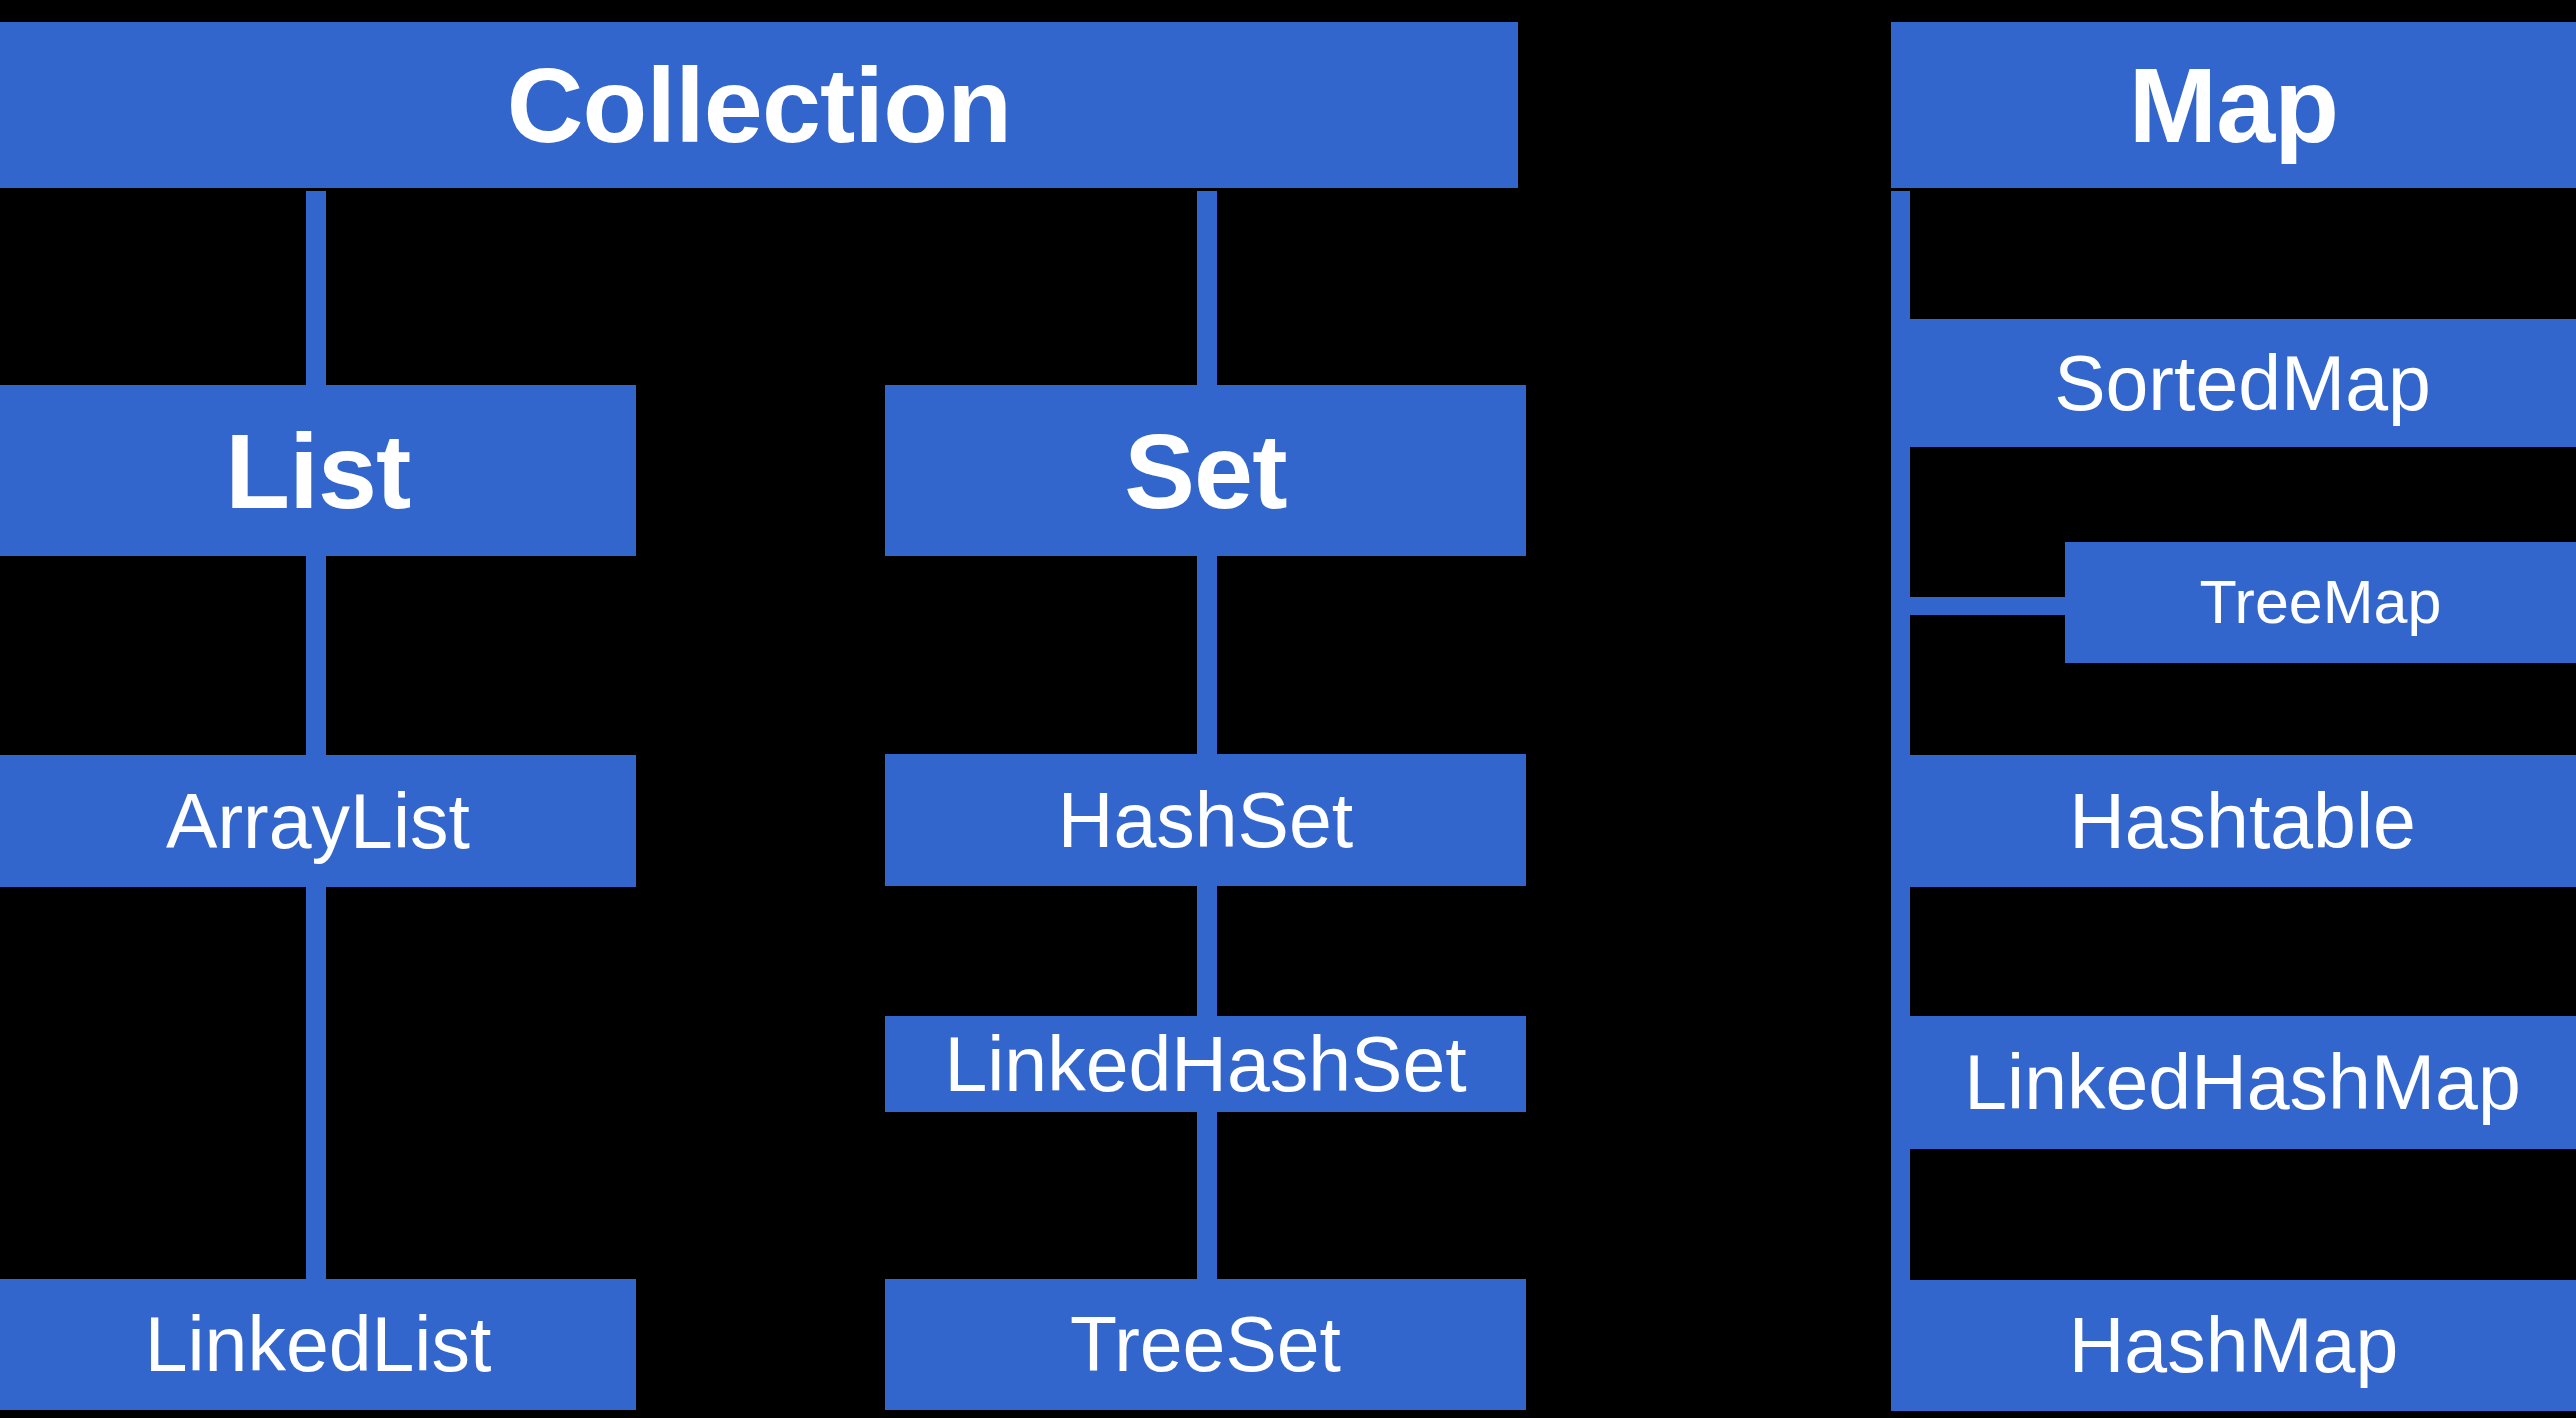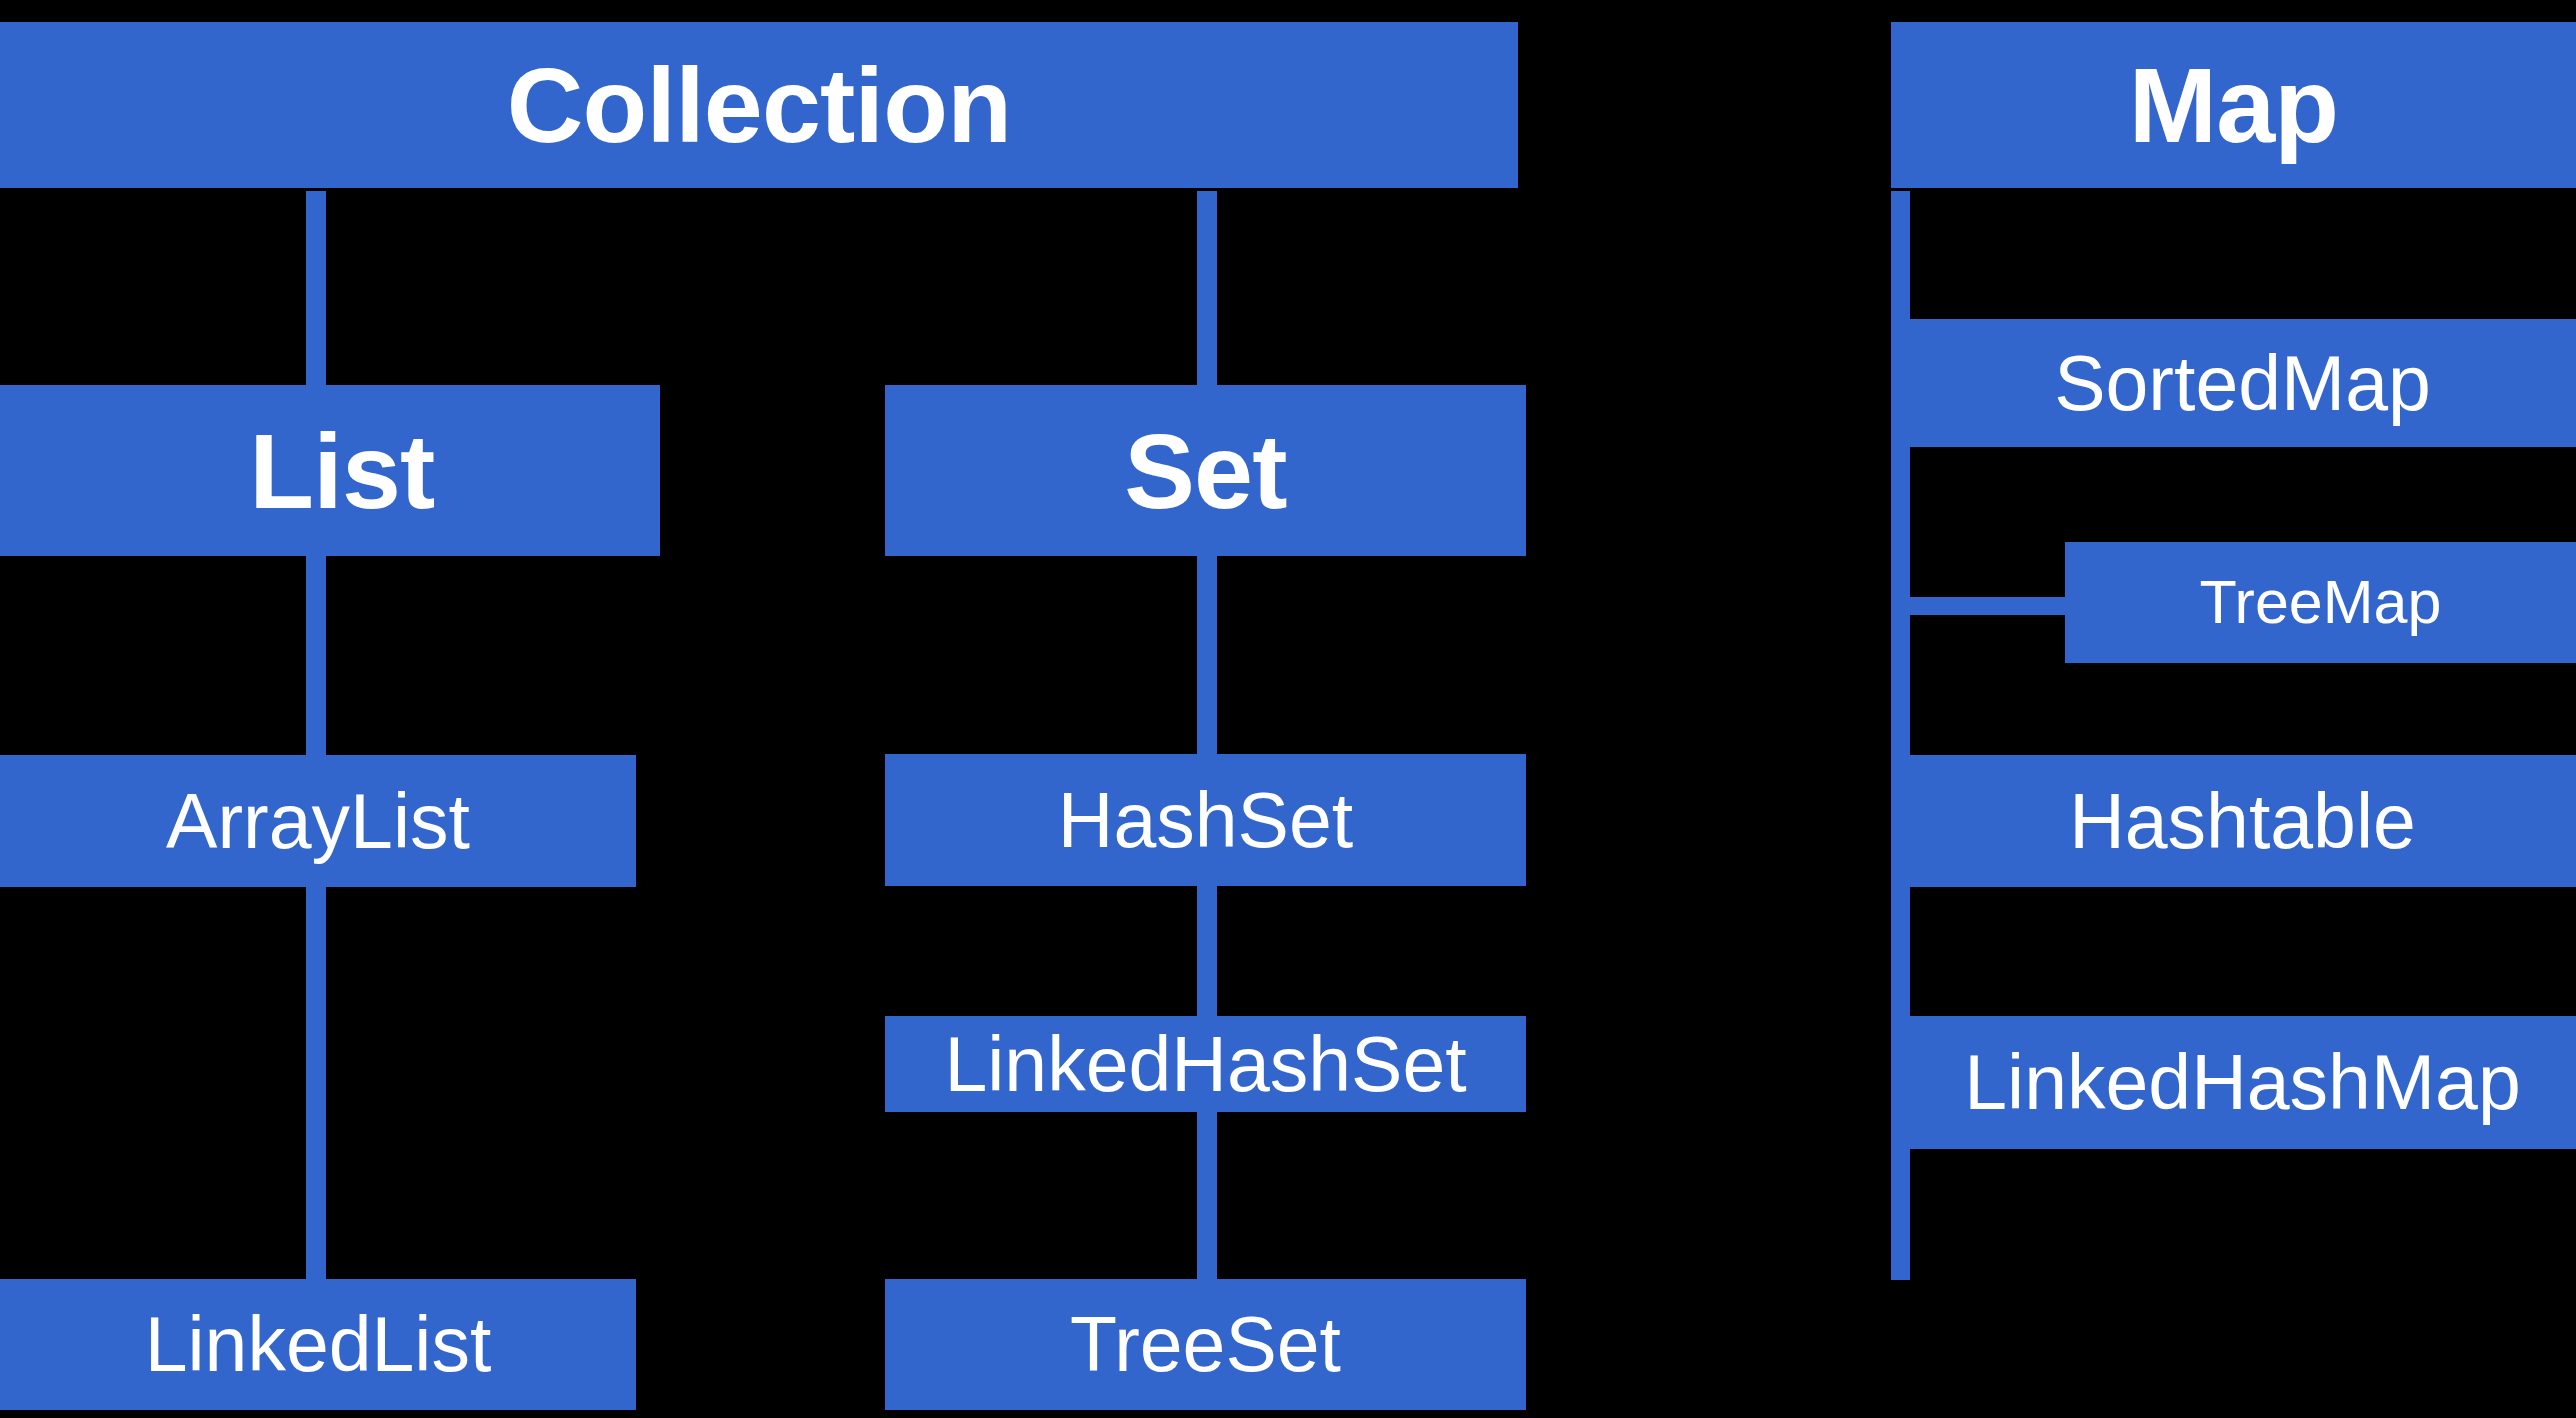--- a/index.html
+++ b/index.html
@@ -30,21 +30,21 @@
   .sub { font-size: 77px;  font-weight: 400; }
   .sub-sm { font-size: 61px; font-weight: 400; }
   .edge {
     position: absolute;
     background: var(--box-blue, #3366cc);
   }
 
   
   .n-collection    { left: 0;      top: 4;    width: 1518px; height: 166px; }
   .n-map           { left: 1891px; top: 4;    width: 685px;  height: 166px; }
-  .n-list          { left: 0;      top: 363px; width: 636px; height: 171px; padding-left: 24px; }
+  .n-list          { left: 0;      top: 363px; width: 636px; height: 171px; }
   .n-set           { left: 885px; top: 363px; width: 641px; height: 171px; }
   .n-sortedmap     { left: 1909px; top: 297px; width: 667px; height: 128px; }
   .n-treemap       { left: 2065px; top: 520px; width: 511px; height: 121px; }
   .n-arraylist     { left: 0;      top: 733px; width: 636px; height: 132px; }
   .n-hashset       { left: 885px; top: 732px; width: 641px; height: 132px; }
   .n-hashtable     { left: 1909px; top: 733px; width: 667px; height: 132px; }
   .n-vector        { left: 0;      top: 994px; width: 636px; height: 132px; }
   .n-linkedhashset { left: 885px; top: 994px; width: 641px; height: 96px; }
   .n-linkedhashmap { left: 1909px; top: 994px; width: 667px; height: 133px; }
   .n-linkedlist    { left: 0;      top: 1257px; width: 636px; height: 131px; text-align: right; }
@@ -90,15 +90,16 @@
 
 
   <div class="node sub n-linkedhashset">LinkedHashSet</div>
 
   <div class="node sub n-linkedhashmap">LinkedHashMap</div>
 
   <div class="node sub n-linkedlist">LinkedList</div>
 
   <div class="node sub n-treeset">TreeSet</div>
 
+  <div class="node sub n-hashmap">HashMap</div>
 
 </div>
 
 
 </body></html>

